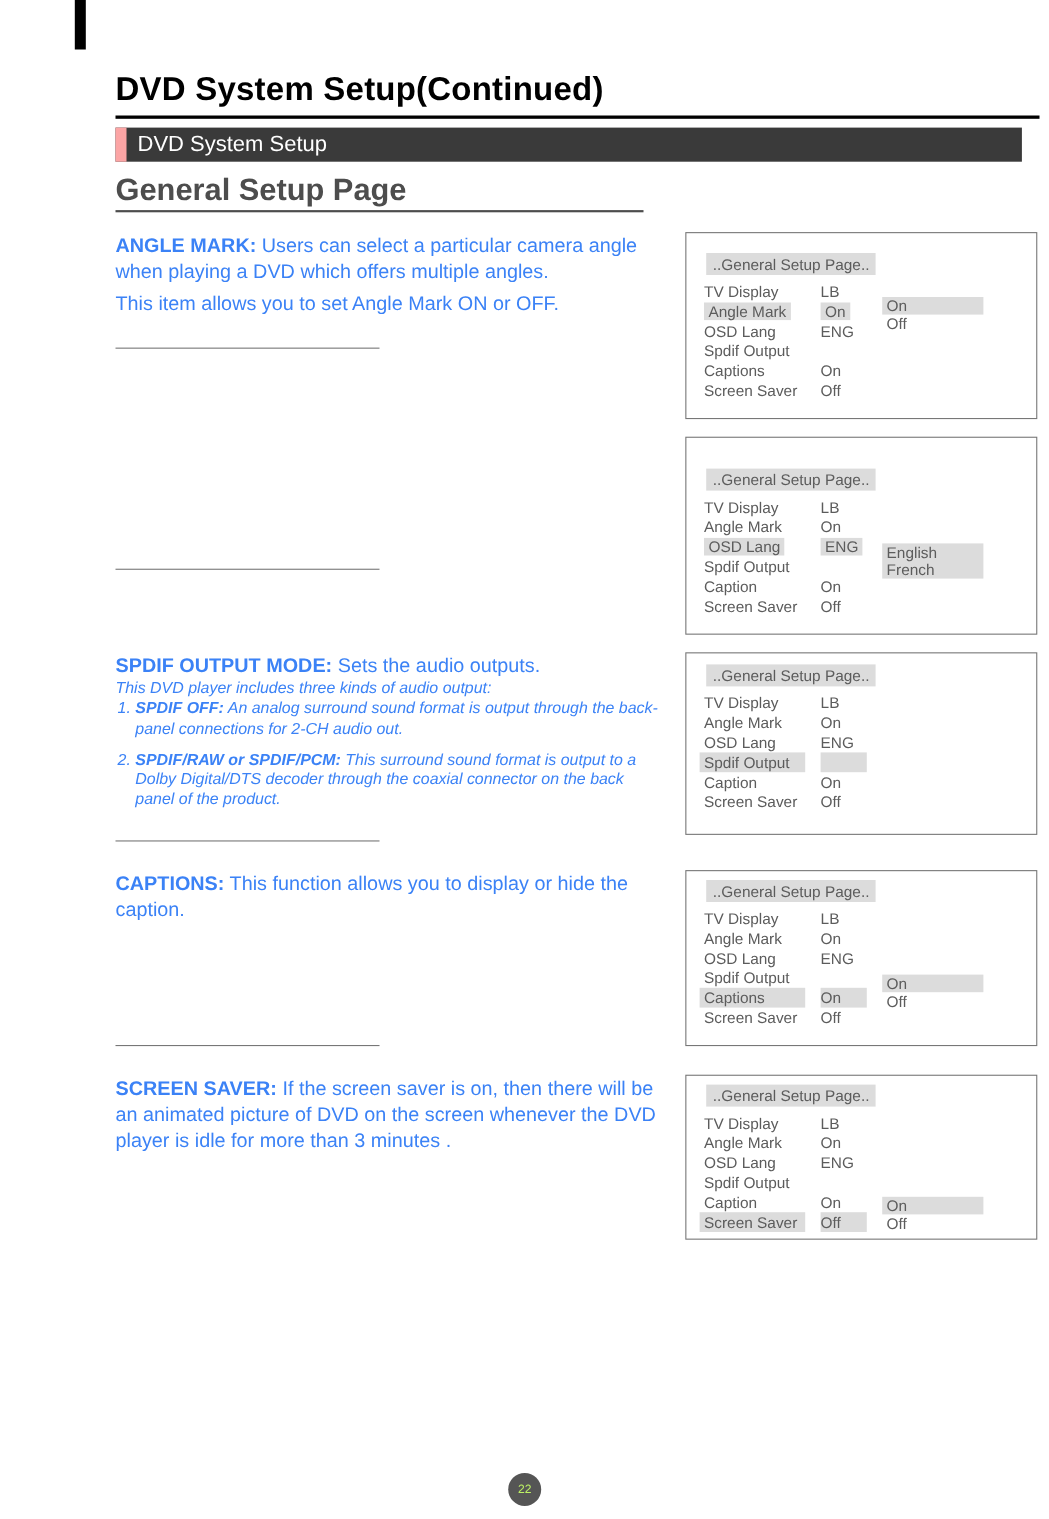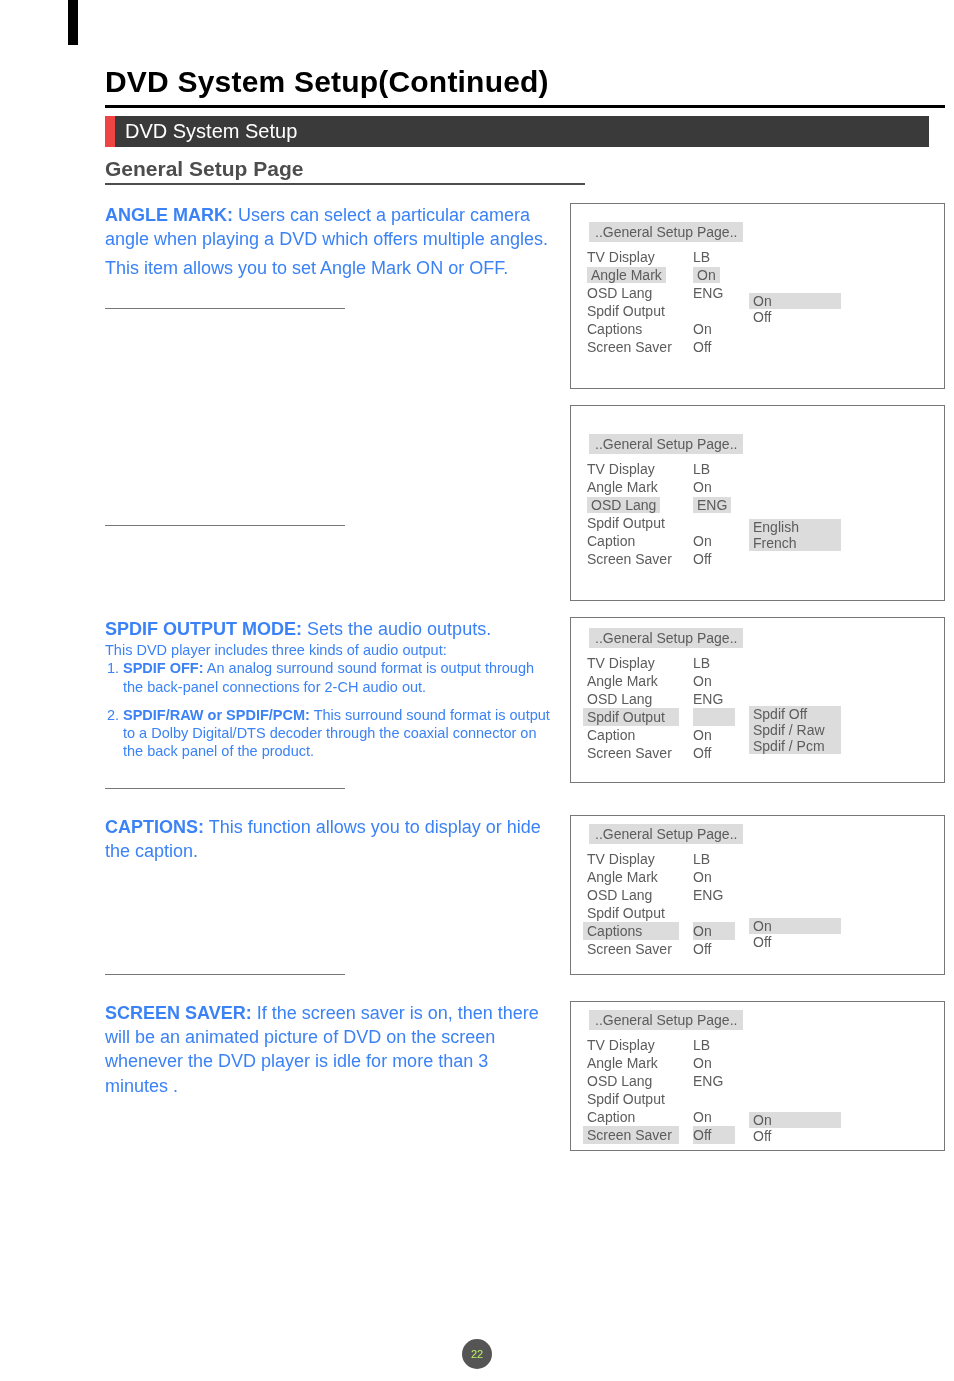--- a/index.html
+++ b/index.html
@@ -39,33 +39,33 @@
   }
 
   .section-bar {
     margin-top: 8px;
     margin-left: 55px;
     width: 824px;
     background: #3a3a3a;
     color: #fff;
     font-size: 20px;
     padding: 4px 10px;
-    border-left: 10px solid #ef4444;
+    border-left: 10px solid #fca5a5;
   }
 
   .content {
     margin-left: 55px;
     width: 840px;
     margin-top: 10px;
   }
 
   .subheading {
     font-weight: bold;
     color: #4d4d4d;
-    font-size: 21px;
+    font-size: 28px;
     margin-top: 6px;
     margin-bottom: 2px;
   }
   .sub-underline {
     height: 2px;
     background: #4d4d4d;
     width: 480px;
     margin-bottom: 18px;
   }
 
@@ -74,59 +74,58 @@
     gap: 18px;
     margin-bottom: 16px;
   }
   .left {
     width: 500px;
     font-size: 18px;
     line-height: 1.35;
     color: #3b82f6;
   }
   .left strong { font-weight: bold; }
-  .small { font-size: 14.5px; line-height: 1.25; }
+  .small { font-size: 14.5px; line-height: 1.25; font-style: italic; }
   .small strong { font-weight: bold; }
   ol.small { margin-left: 18px; }
   ol.small li { margin-bottom: 10px; }
 
   .divider {
     width: 240px;
     height: 1px;
     background: #777;
     margin: 28px 0 10px 0;
   }
 
   .right {
     flex: 1;
     display: flex;
     align-items: flex-start;
   }
   .menu-box {
     border: 1px solid #777;
-    width: 375px;
-    padding: 18px 12px 30px 12px;
+    width: 320px;
+    padding: 18px 12px 14px 12px;
     font-size: 14px;
     color: #5c5c5c;
     background: #fff;
     position: relative;
   }
   .menu-title {
     text-align: left;
     padding: 2px 4px;
     margin-bottom: 2px;
     margin-left: 6px;
     font-size: 14px;
   }
   .menu-title.highlight { background: #dcdcdc; display:inline-block; padding:2px 6px; }
   .menu-body {
     display: flex;
     gap: 6px;
     margin-top: 2px;
-    align-items: center;
   }
   .menu-col {
     padding: 2px 4px;
   }
   .menu-col.labels { width: 100px; }
   .menu-col.values { width: 50px; }
   .menu-col .line { padding: 1px 0; white-space: nowrap; }
   .hl { background: #dcdcdc; display:inline-block; padding:0 4px; }
   .hl-block { background:#dcdcdc; }
   .opt-col {
@@ -268,25 +267,20 @@
             <div class="line">Screen Saver</div>
           </div>
           <div class="menu-col values">
             <div class="line">LB</div>
             <div class="line">On</div>
             <div class="line">ENG</div>
             <div class="line hl-block">&nbsp;</div>
             <div class="line">On</div>
             <div class="line">Off</div>
           </div>
-          <div class="opt-col" style="margin-top:44px;">
-            <span class="sel">Spdif Off</span>
-            <span class="plain hl-block" style="display:block;">Spdif / Raw</span>
-            <span class="plain hl-block" style="display:block;">Spdif / Pcm</span>
-          </div>
         </div>
       </div>
     </div>
   </div>
 
   <div class="row">
     <div class="left">
       <p>
         <strong>CAPTIONS:</strong>
         <span>This function allows you to display or hide the caption.</span>

